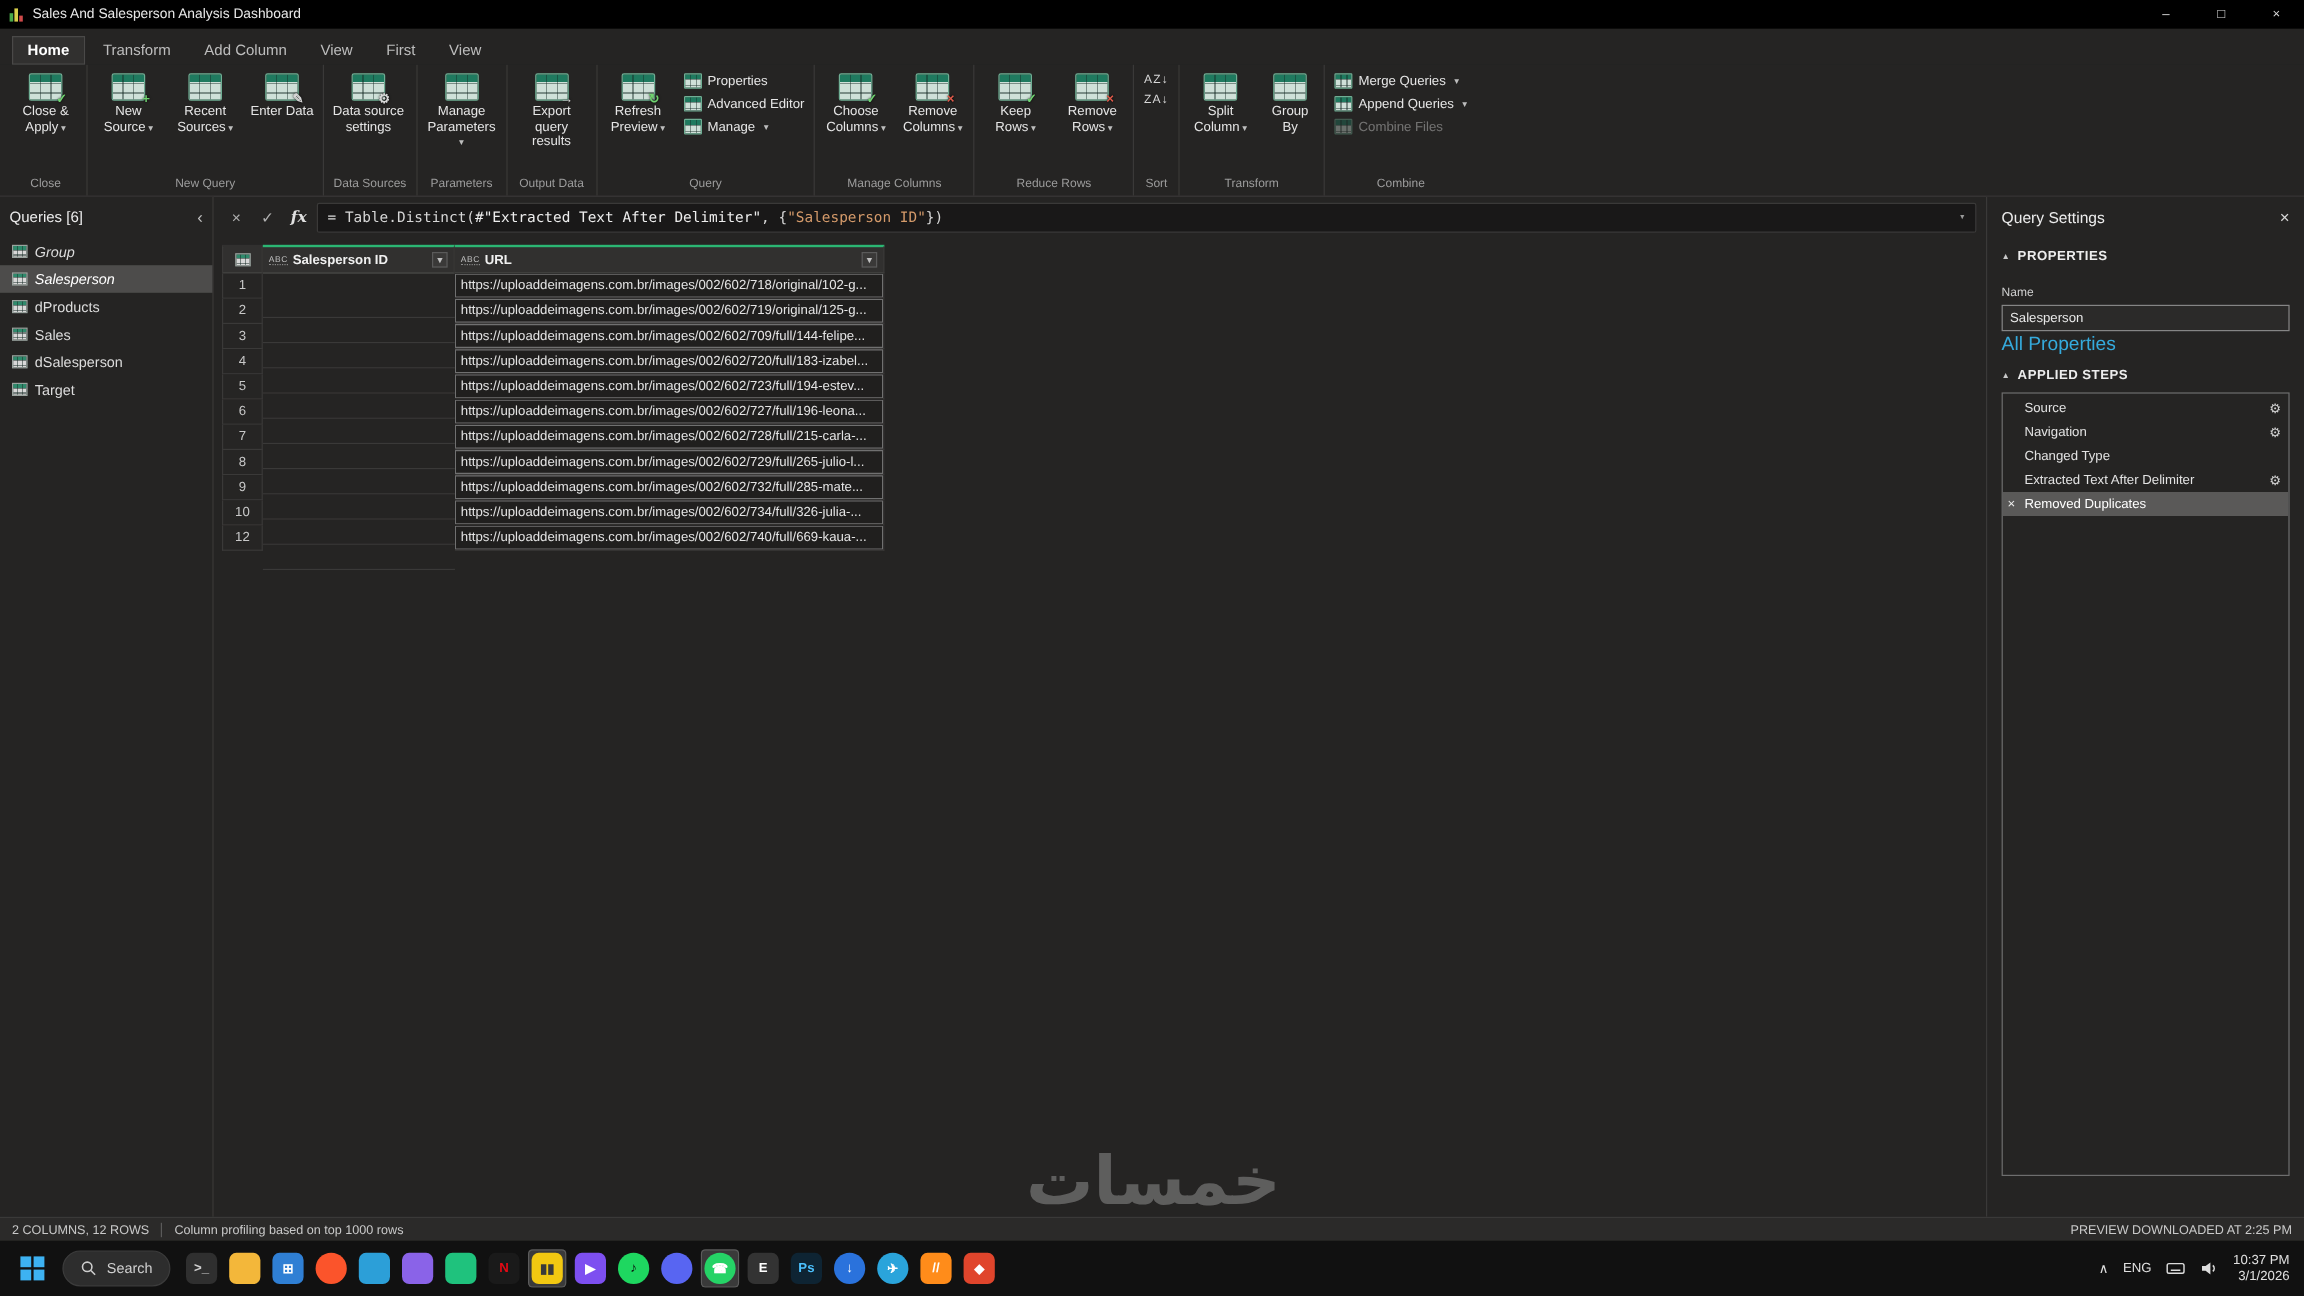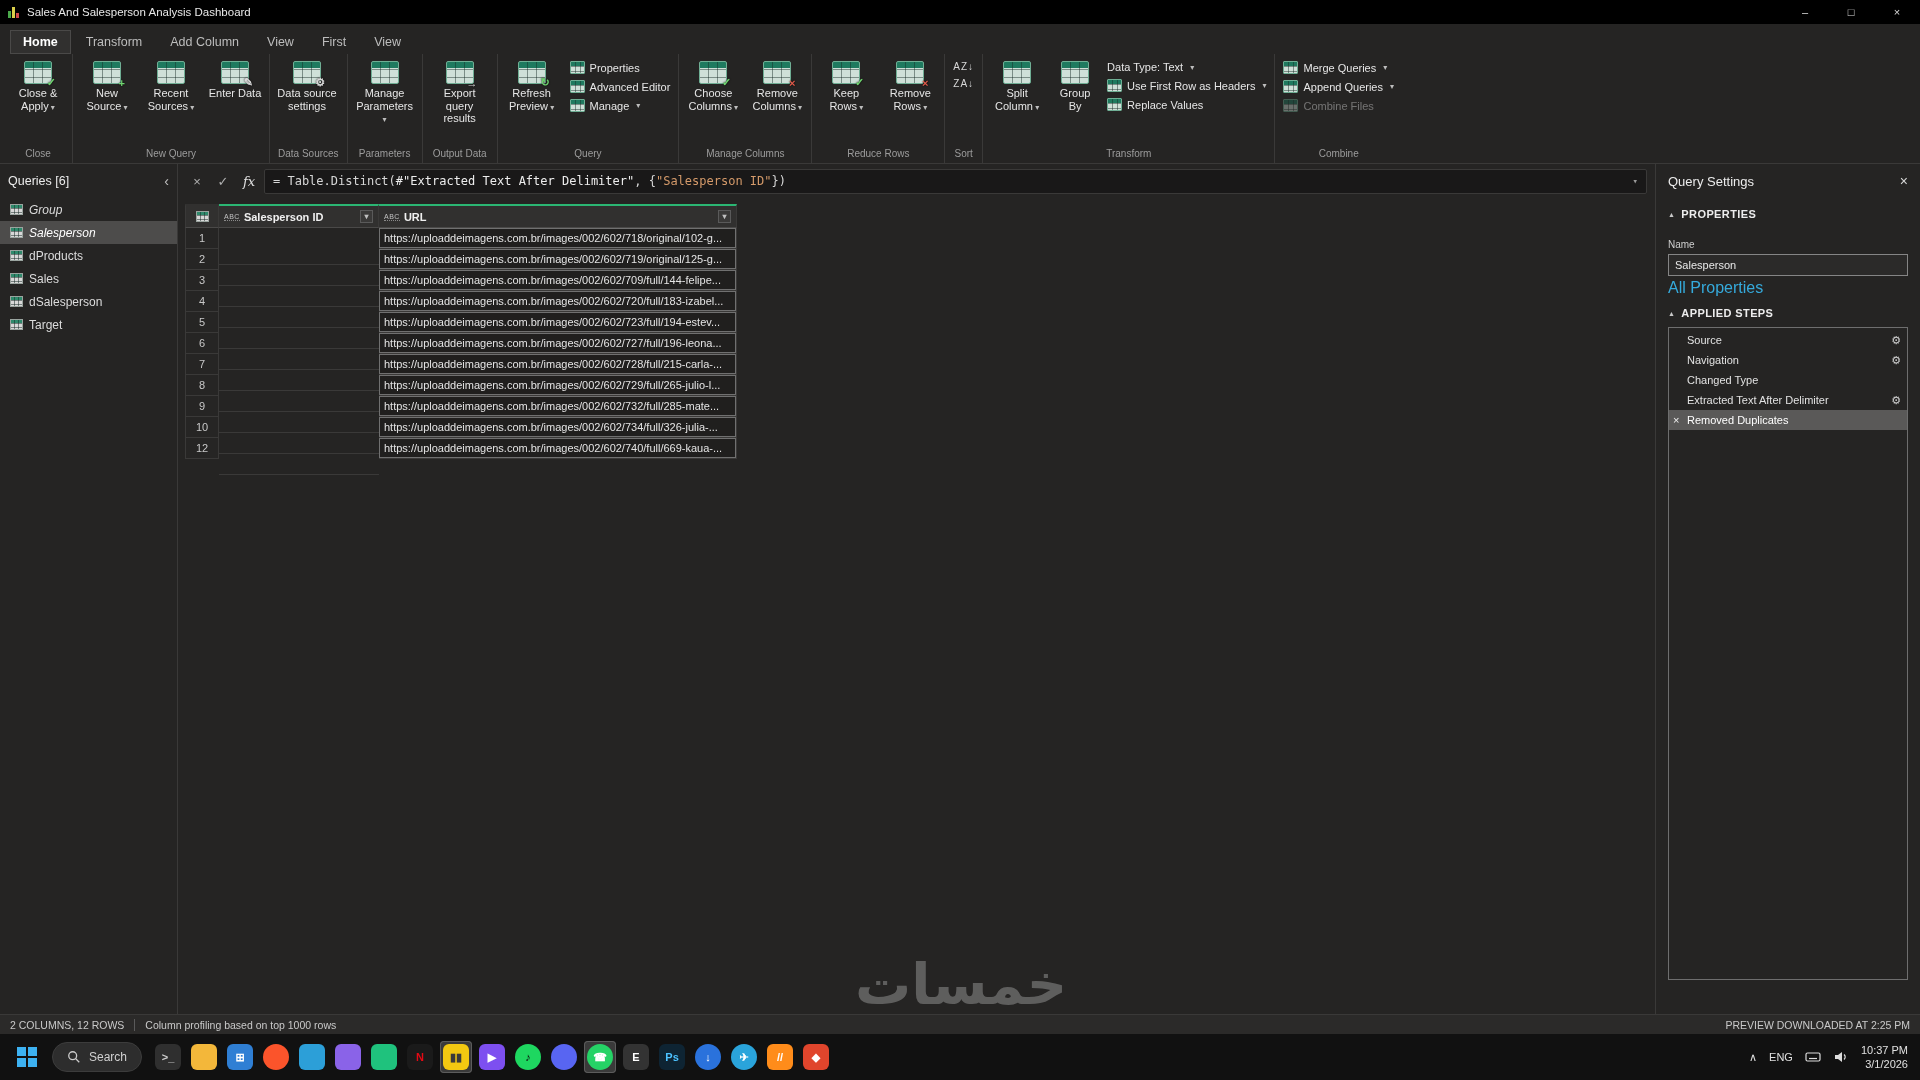--- a/index.html
+++ b/index.html
@@ -67,21 +67,21 @@
   .q-item.italic { font-style:italic; }
   .mini-table { width:13px; height:11px; border:1px solid #9aa49f; flex:none;
     background:
       repeating-linear-gradient(to right, transparent 0 3px, rgba(20,40,35,.5) 3px 4px),
       repeating-linear-gradient(to bottom, transparent 0 3px, rgba(20,40,35,.5) 3px 4px),
       linear-gradient(to bottom, #2f8a6c 0 3px, #d8d8d8 3px); }
 
   .center { flex:1; display:flex; flex-direction:column; min-width:0; }
   .formula-row { display:flex; align-items:center; height:34px; padding:0 8px; gap:4px; flex:none; }
   .fb-icon { width:22px; height:22px; display:flex; align-items:center; justify-content:center; color:#b0b0b0; font-size:13px; flex:none; }
-  .fb-icon.fx { font-family:"DejaVu Serif", serif; font-style:italic; font-size:13px; color:#e0e0e0; }
+  .fb-icon.fx { font-family:"DejaVu Serif", serif; font-style:italic; font-size:13px; color:#e0e0e0;font-weight:bold; }
   .formula-field { flex:1; height:25px; background:#191818; border:1px solid #3a3938; border-radius:2px; display:flex; align-items:center; padding:0 8px; font-family:"DejaVu Sans Mono", monospace; font-size:12px; white-space:pre; overflow:hidden; }
   .m-code { color:#d6d6d6; } .m-step { color:#ededed; } .m-str { color:var(--stringc); }
   .fb-chevron { margin-left:auto; color:#9a9a9a; font-size:9px; }
 
   .grid-wrap { flex:1; padding:6px 0 0 7px; overflow:hidden; }
   .grid-header { display:flex; }
   .gh { background:#31302f; border-right:1px solid #3a3938; border-bottom:1px solid #4a4948; height:24px; display:flex; align-items:center; padding:0 5px; font-size:11px; font-weight:bold; color:#f0f0f0; }
   .gh.corner { width:34px; justify-content:center; border-top:2px solid transparent; border-left:1px solid #3a3938; }
   .gh.col1 { width:160px; border-top:2px solid var(--accent); }
   .gh.col2 { width:358px; border-top:2px solid var(--accent); }
@@ -312,33 +312,20 @@
   <div class="rgroup">
     <div class="rbuttons">
       <div class="rbtn big chev">
         <span class="ticon"></span>
         <span class="rlabel">Split Column</span>
       </div>
       <div class="rbtn big" style="width:48px">
         <span class="ticon"></span>
         <span class="rlabel">Group By</span>
       </div>
-      <div class="rcol">
-        <div class="rbtn small chev">
-          <span>Data Type: Text</span>
-        </div>
-        <div class="rbtn small chev">
-          <span class="ticon-sm"></span>
-          <span>Use First Row as Headers</span>
-        </div>
-        <div class="rbtn small">
-          <span class="ticon-sm"></span>
-          <span>Replace Values</span>
-        </div>
-      </div>
     </div>
     <div class="rcaption">Transform</div>
   </div>
 
   <div class="rgroup" style="border-right:none">
     <div class="rbuttons">
       <div class="rcol">
         <div class="rbtn small chev">
           <span class="ticon-sm"></span>
           <span>Merge Queries</span>

